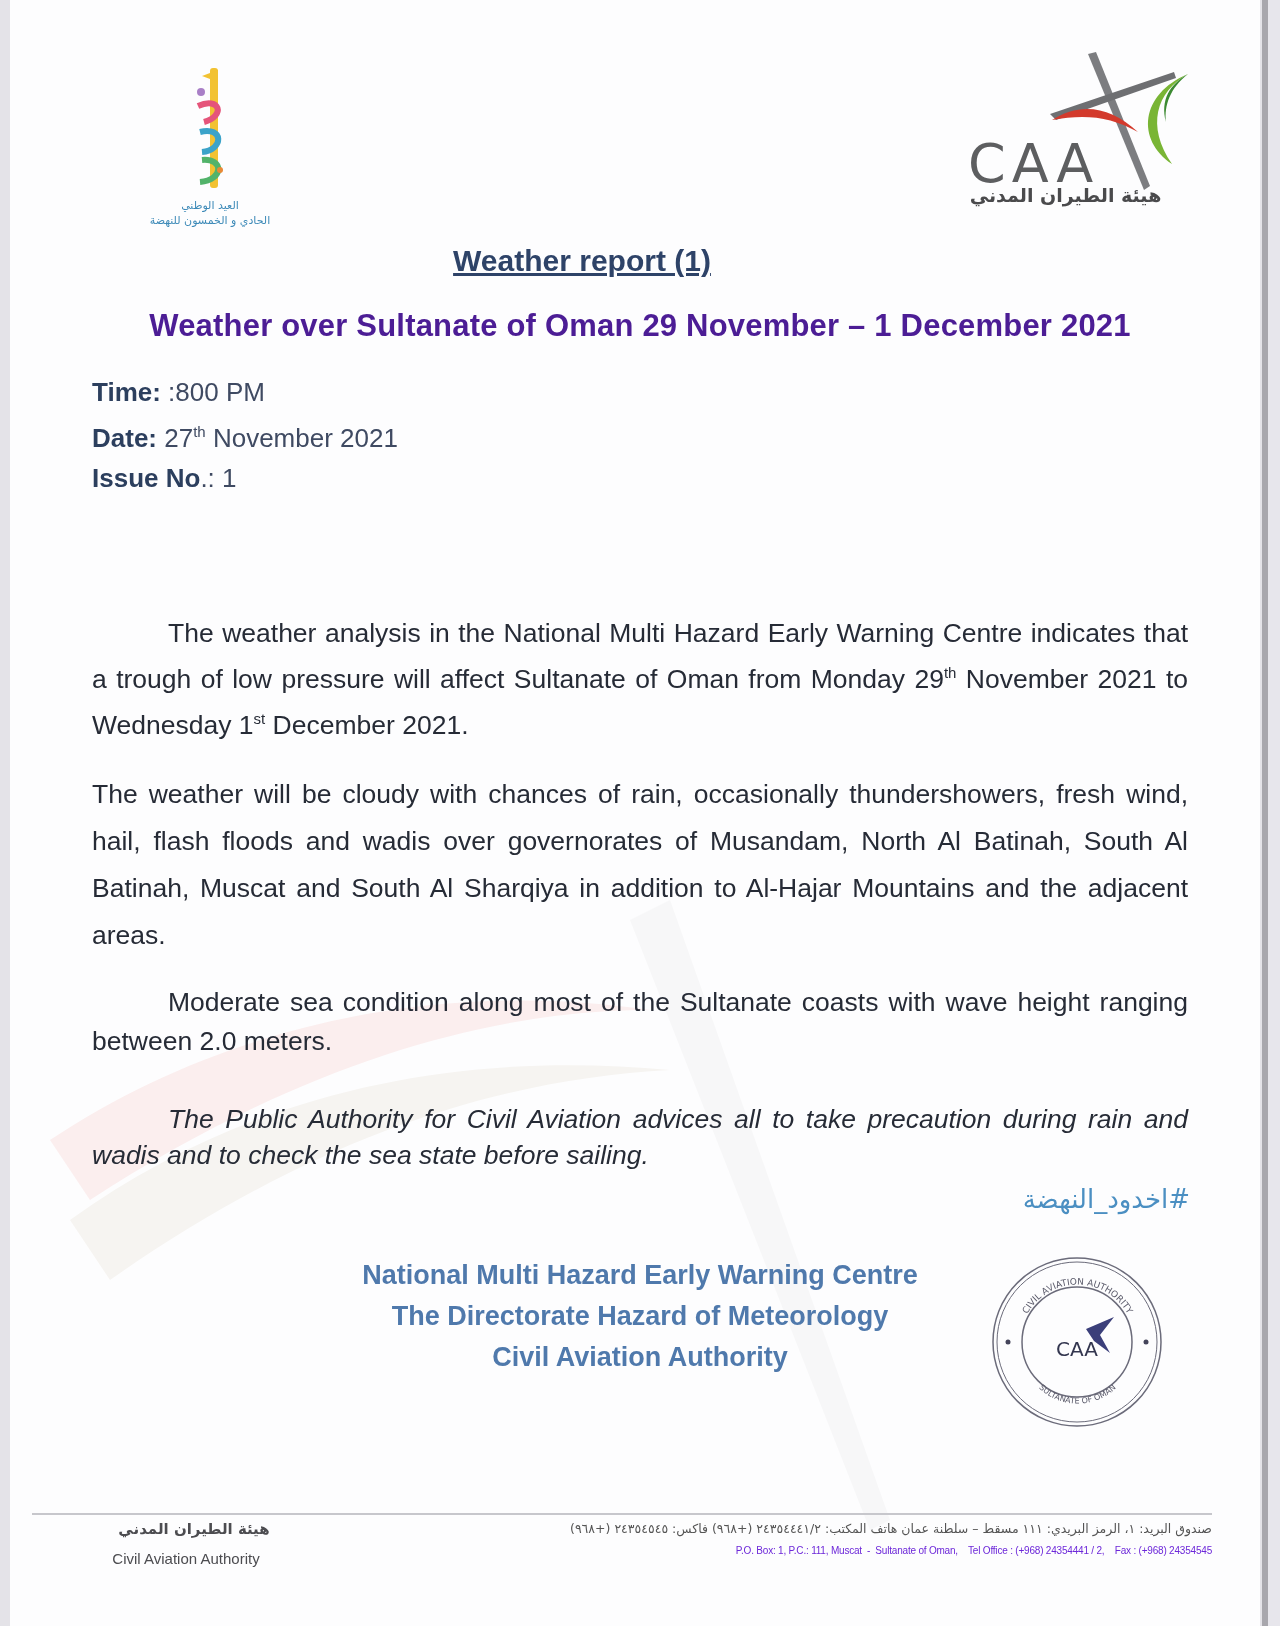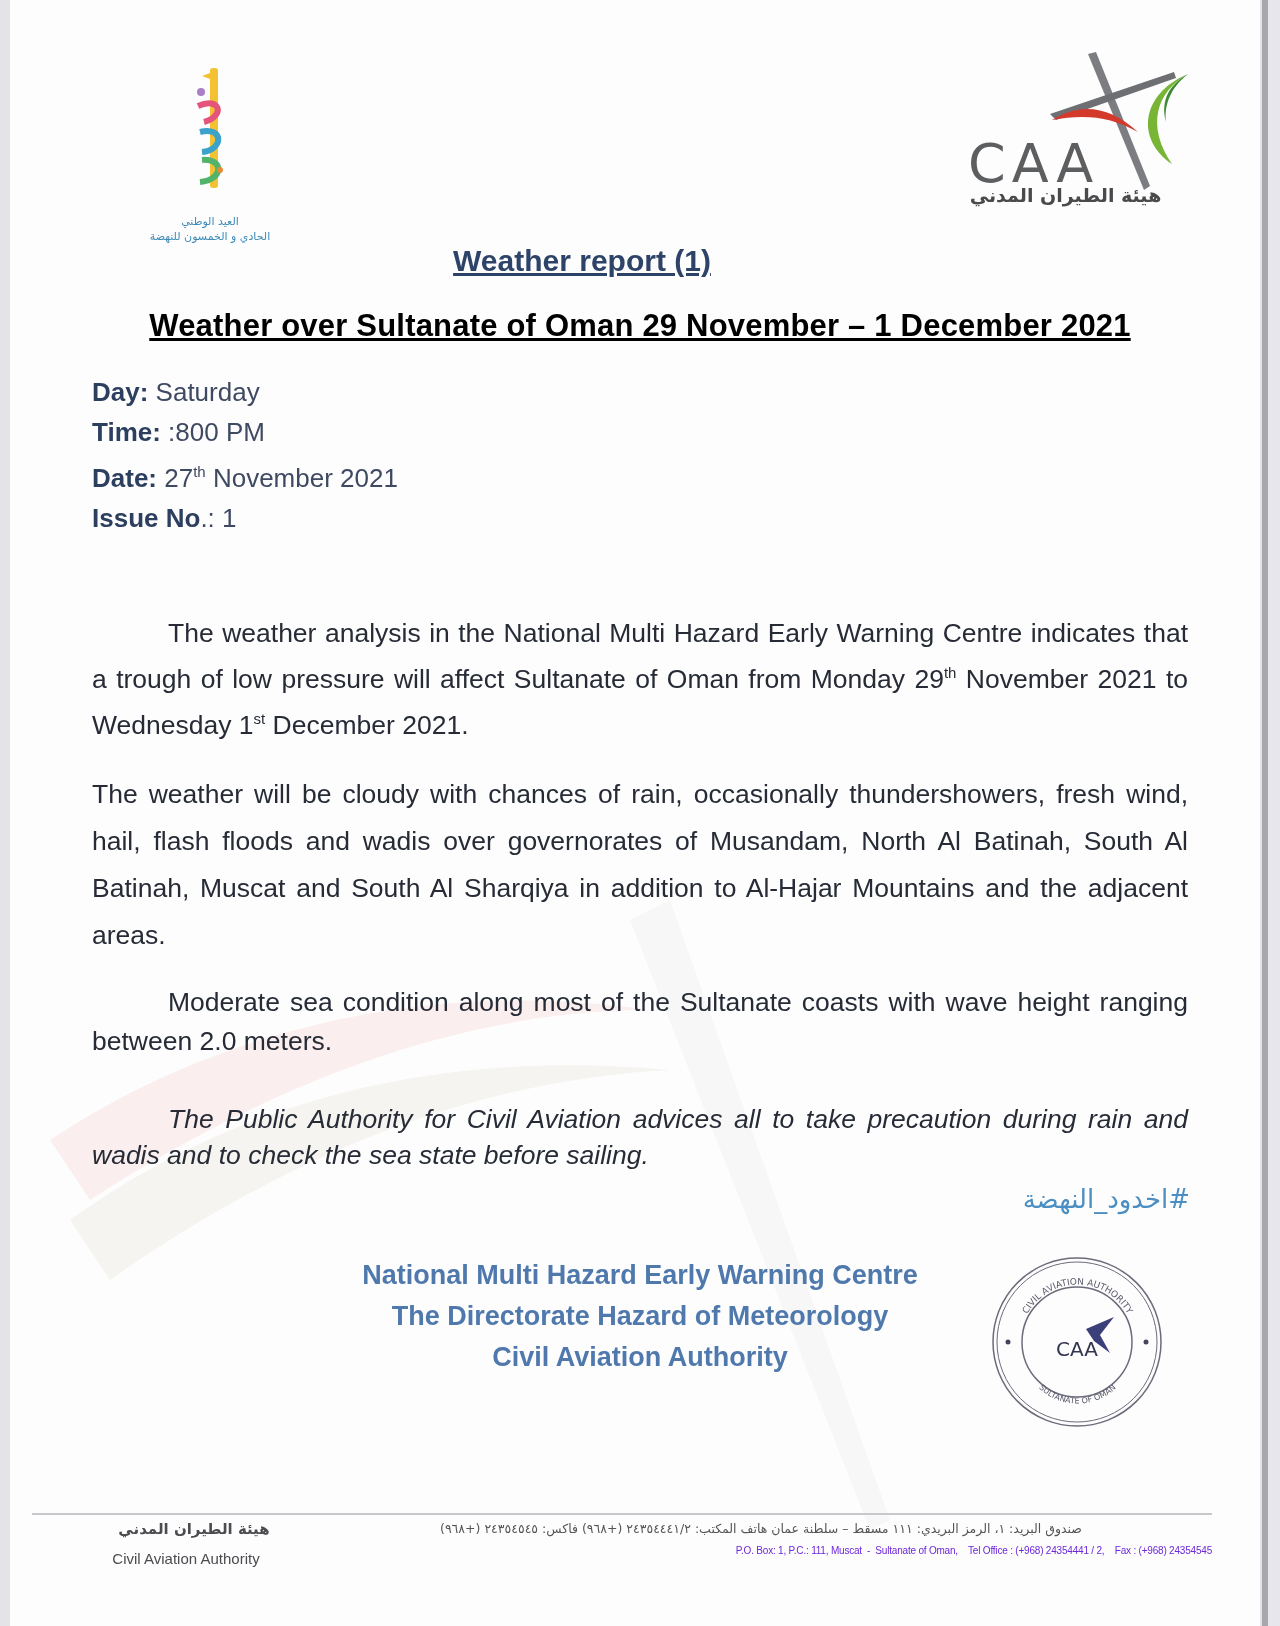--- a/index.html
+++ b/index.html
@@ -20,41 +20,40 @@
   }
   
   .watermark { position:absolute; left:30px; top:900px; width:900px; height:640px; pointer-events:none; }
 
   
   .nahda-logo { position:absolute; left:190px; top:66px; width:50px; height:130px; }
   .nahda-caption {
     position:absolute; left:130px; top:198px; width:160px; text-align:center;
     font-size:11px; line-height:15px; color:#3d8ab8; direction:rtl;
     font-family:"DejaVu Sans", sans-serif;
-    margin-top:16px;
   }
 
   
   .caa-logo { position:absolute; left:960px; top:46px; width:260px; height:170px; }
   .caa-text {
     position:absolute; left:968px; top:132px; font-size:54px; letter-spacing:6px;
     color:#5d5e60; font-family:"DejaVu Sans", sans-serif; font-weight:normal;
   }
   .caa-ar {
     position:absolute; left:968px; top:184px; width:195px; text-align:center; direction:rtl;
     font-size:19px; color:#4a4a4c; font-weight:bold; font-family:"DejaVu Sans", sans-serif;
   }
 
   .title1 {
     position:absolute; left:0; width:1164px; top:244px; text-align:center;
     font-size:30px; font-weight:bold; color:#2e4368; text-decoration:underline;
   }
   .title2 {
     position:absolute; left:0; width:1280px; top:308px; text-align:center;
-    font-size:31px; font-weight:bold; color:#000000; text-decoration:underline;
+    font-size:31px; font-weight:bold; color:#4c1d95; 
     letter-spacing:0.2px;
   }
   .meta { position:absolute; left:92px; top:372px; font-size:26px; line-height:40px; color:#3f4a62; }
   .meta b { color:#2c3f5e; }
   .meta sup { font-size:15px; }
 
   .para {
     position:absolute; left:92px; width:1096px; font-size:26.5px; color:#262b36;
     text-align:justify; text-align-last:left;margin-top:33px;
   }
@@ -77,21 +76,21 @@
   .footer-line { position:absolute; left:32px; top:1513px; width:1180px; height:2px; background:#c7c7cc; }
   .footer-left-ar {
     position:absolute; left:104px; top:1520px; width:180px; text-align:center; direction:rtl;
     font-size:15px; color:#4c4c50; font-family:"DejaVu Sans", sans-serif; font-weight:bold;
   }
   .footer-left-en {
     position:absolute; left:86px; top:1550px; width:200px; text-align:center;
     font-size:15px; color:#4c4c50;
   }
   .footer-right-ar {
-    position:absolute; left:440px; top:1521px; width:772px; text-align:left; direction:rtl;
+    position:absolute; left:440px; top:1521px; width:772px; text-align:right; direction:rtl;
     font-size:12.5px; color:#555; font-family:"DejaVu Sans", sans-serif; white-space:nowrap;
   }
   .footer-right-en {
     position:absolute; left:440px; top:1545px; width:772px; text-align:right;
     font-size:10px; color:#6d28d9; white-space:pre; letter-spacing:-0.2px;
   }
 </style>
 </head>
 <body>
 
@@ -126,21 +125,20 @@
   <path d="M228 28 C 196 46, 186 80, 212 118 C 176 94, 180 48, 228 28 Z" fill="#79b535"></path>
   <path d="M228 28 C 210 42, 204 60, 206 76 C 200 54, 210 38, 228 28 Z" fill="#3c8a32"></path>
 </svg>
 <div class="caa-text">CAA</div>
 <div class="caa-ar">هيئة الطيران المدني</div>
 
 <div class="title1">Weather report (1)</div>
 <div class="title2">Weather over Sultanate of Oman 29 November – 1 December 2021</div>
 
 <div class="meta">
-  <div><b>Day:</b><span> Saturday</span></div>
   <div><b>Time:</b><span> :800 PM</span></div>
   <div><b>Date:</b><span> 27</span><sup>th</sup><span> November 2021</span></div>
   <div><b>Issue No</b><span>.: </span><span>1</span></div>
 </div>
 
 <div class="para p1"><span>The weather analysis in the National Multi Hazard Early Warning Centre indicates that a trough of low pressure will affect Sultanate of Oman from Monday 29</span><sup>th</sup><span> November 2021 to Wednesday 1</span><sup>st</sup><span> December 2021.</span></div>
 <div class="para p2">The weather will be cloudy with chances of rain, occasionally thundershowers, fresh wind, hail, flash floods and wadis over governorates of Musandam, North Al Batinah, South Al Batinah, Muscat and South Al Sharqiya in addition to Al-Hajar Mountains and the adjacent areas.</div>
 <div class="para p3">Moderate sea condition along most of the Sultanate coasts with wave height ranging between 2.0 meters.</div>
 <div class="para p4">The Public Authority for Civil Aviation advices all to take precaution during rain and wadis and to check the sea state before sailing.</div>
 

